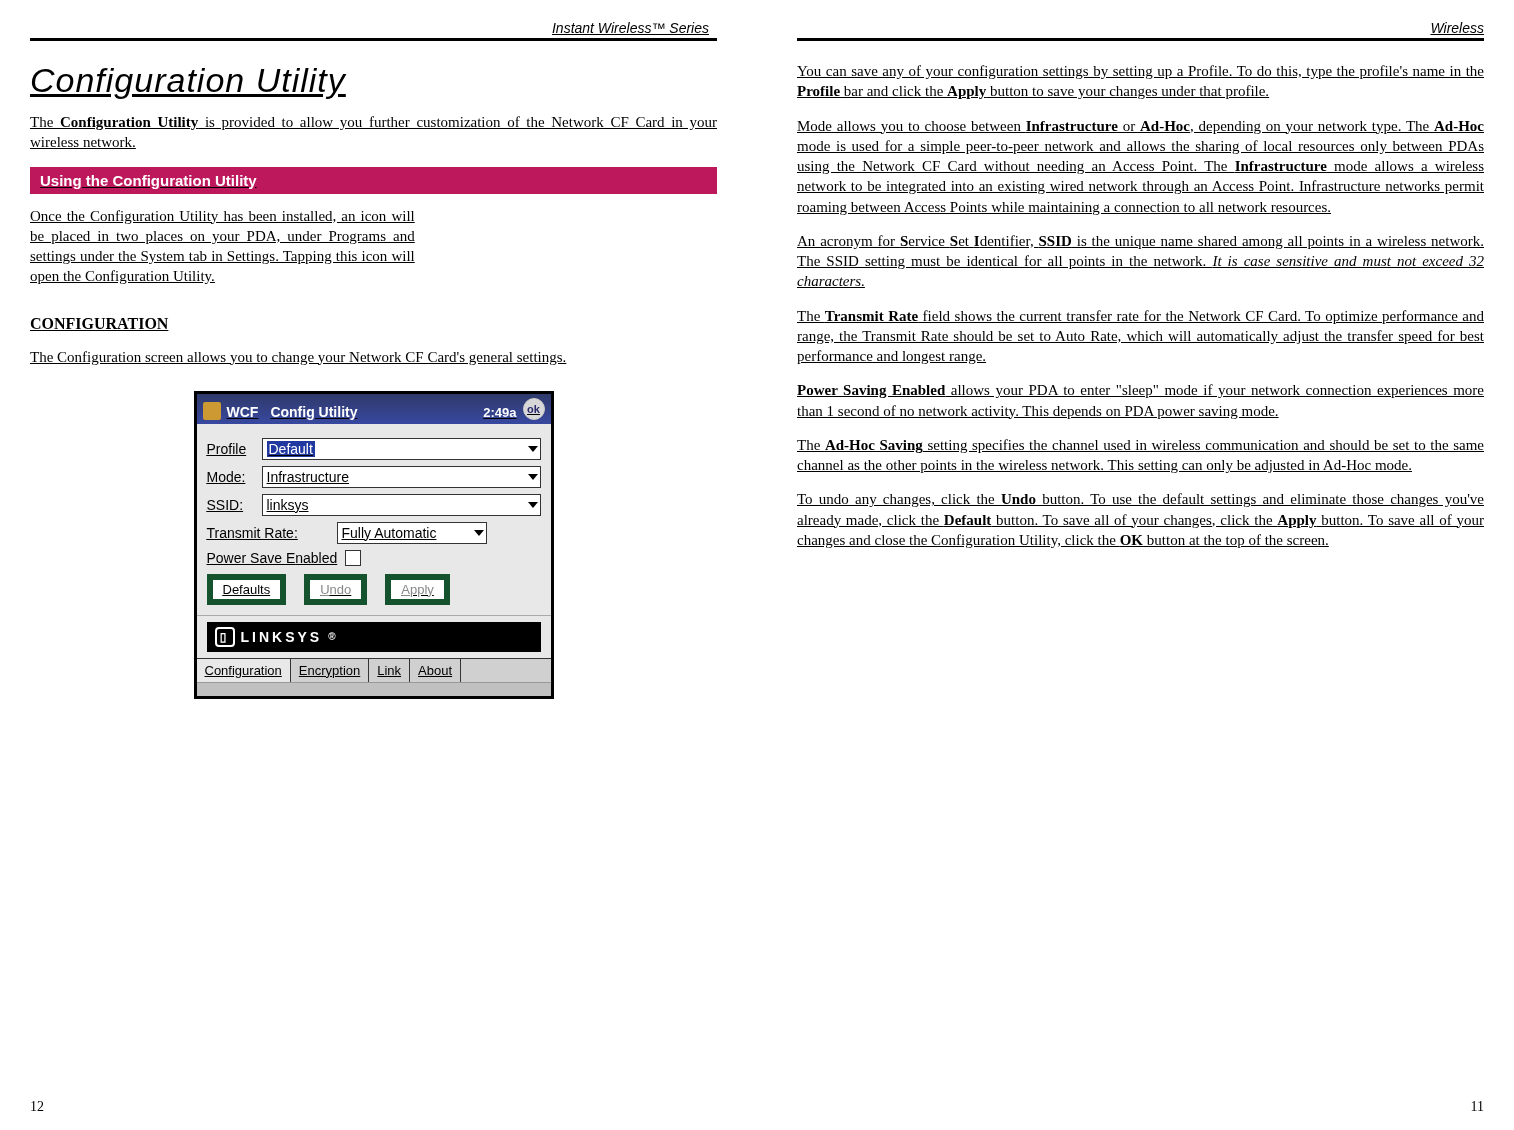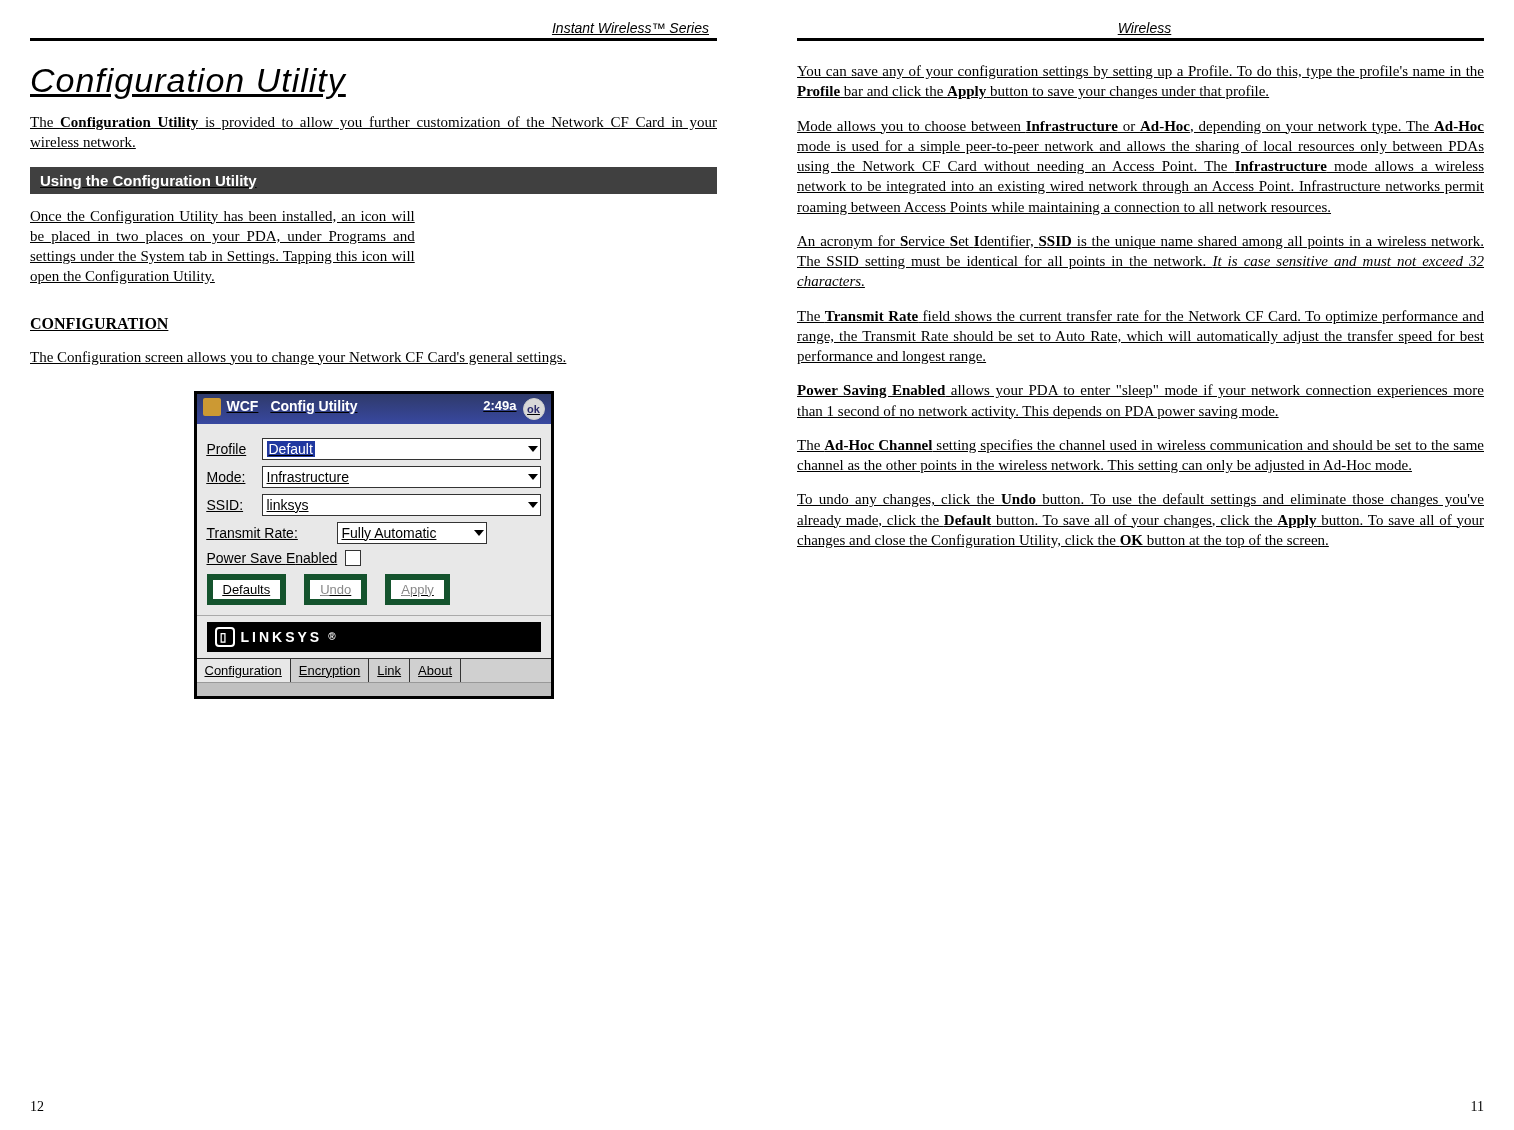--- a/index.html
+++ b/index.html
@@ -9,48 +9,48 @@
       color: #000;
       width: 1514px;
       height: 1130px;
       display: flex;
       gap: 80px;
       padding: 20px 30px;
     }
     .page { flex: 1; display: flex; flex-direction: column; position: relative; text-decoration: underline; }
     .header-line { font-style: italic; font-family: Arial, sans-serif; font-size: 14px; text-align: right; margin-bottom: 2px; }
     .left-header { text-align: right; padding-right: 8px; }
-    .right-header { text-align: center; padding-left: 8px; }
+    .right-header { text-align: right; padding-left: 8px; }
     hr.thick { border: none; border-top: 3px solid #000; margin-bottom: 20px; }
     h1.title { font-family: Arial, sans-serif; font-style: italic; font-weight: normal; font-size: 34px; margin-bottom: 12px; letter-spacing: 1px; }
     p { font-size: 15px; line-height: 1.35; text-align: justify; margin-bottom: 14px; }
     .bold { font-weight: bold; }
     .italic { font-style: italic; }
-    .section-bar { background: #404040; color: #fff; font-family: Verdana, Arial, sans-serif; font-weight: bold; padding: 5px 10px; font-size: 15px; margin-bottom: 12px; }
+    .section-bar { background: #be185d; color: #fff; font-family: Verdana, Arial, sans-serif; font-weight: bold; padding: 5px 10px; font-size: 15px; margin-bottom: 12px; }
     .sub-heading { font-weight: bold; font-size: 16px; margin: 14px 0 14px 0; font-family: 'Times New Roman', serif; }
     .page-num { position: absolute; bottom: -5px; font-size: 14px; }
     .pn-left { left: 0; }
     .pn-right { right: 0; }
     .narrow-para { width: 56%; }
     
     
     .pda-shot {
       width: 360px;
       margin: 10px auto 0 auto;
       border: 3px solid #000;
       background: #e8e8e8;
       font-family: Tahoma, Arial, sans-serif;
       font-size: 14px;
     }
     .pda-titlebar {
       background: #3a3c7a;
       background: linear-gradient(#2f3a6a, #3848a0);
       color: #fff;
       display: flex;
-      align-items: flex-start;
+      align-items: flex-end;
       padding: 4px 6px;
       font-weight: bold;
     }
     .pda-titlebar .app-icon {
       width: 18px; height: 18px; background: #cc9933; margin-right: 6px; border-radius: 2px;
       position: relative;
     }
     .pda-titlebar .app { margin-right: 12px; font-size: 14px; }
     .pda-titlebar .title { flex: 1; font-weight: bold; font-size: 14px; }
     .pda-titlebar .time { margin: 0 6px; font-size: 13px; }
@@ -208,21 +208,21 @@
 
   <p>
     <span>The </span><span class="bold">Transmit  Rate</span><span> field shows the current transfer rate for the Network CF Card. To optimize performance and range, the Transmit Rate should be set to Auto Rate, which will automatically adjust the transfer speed for best performance and longest range.</span>
   </p>
 
   <p>
     <span class="bold">Power Saving Enabled</span><span> allows your PDA to enter "sleep" mode if your network connection experiences more than 1 second of no network activity. This depends on PDA power saving mode.</span>
   </p>
 
   <p>
-    <span>The </span><span class="bold">Ad-Hoc Channel</span><span> setting specifies the channel used in wireless communication and should be set to the same channel as the other points in the wireless network. This setting can only be adjusted in Ad-Hoc mode.</span>
+    <span>The </span><span class="bold">Ad-Hoc Saving</span><span> setting specifies the channel used in wireless communication and should be set to the same channel as the other points in the wireless network. This setting can only be adjusted in Ad-Hoc mode.</span>
   </p>
 
   <p>
     <span>To undo any changes, click the </span><span class="bold">Undo</span><span> button. To use the default settings and eliminate those changes you've already made, click the </span><span class="bold">Default</span><span> button. To save all of your changes, click the </span><span class="bold">Apply</span><span> button. To save all of your changes and close the Configuration Utility, click the </span><span class="bold">OK</span><span> button at the top of the screen.</span>
   </p>
 
   <div class="page-num pn-right">11</div>
 </div>
 
 </body></html>

